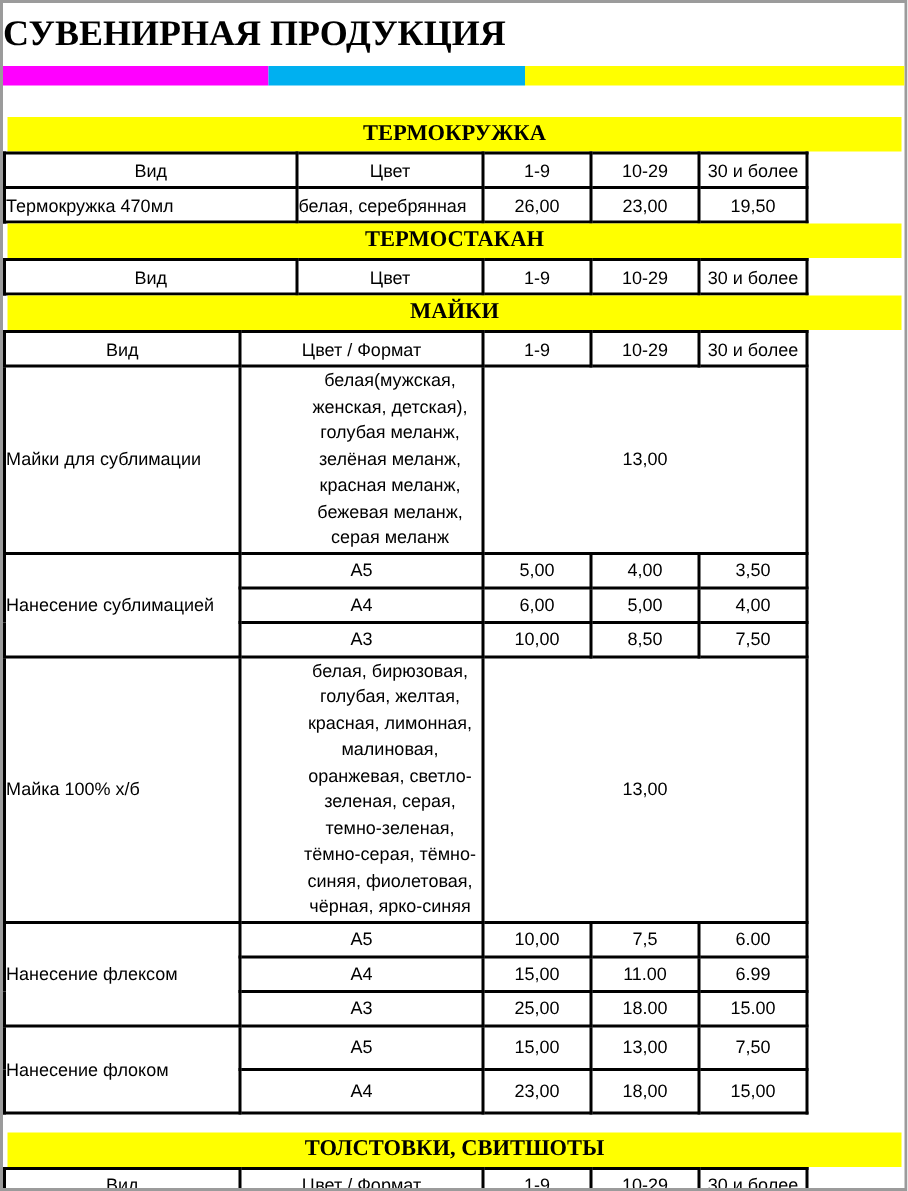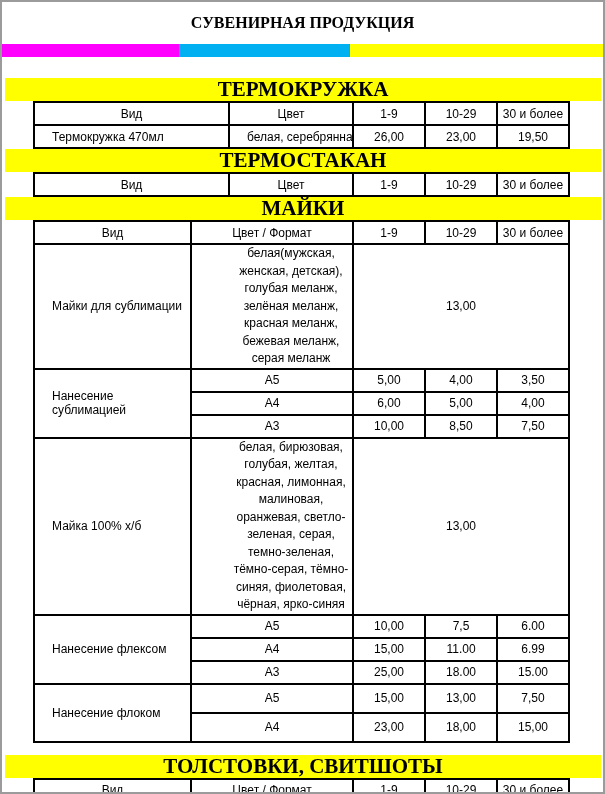--- a/index.html
+++ b/index.html
@@ -7,58 +7,57 @@
     position:relative;
     width:601px;height:790px;
     border:2px solid #9b9b9b;
     background:#fff;
     font-family:"Liberation Sans","DejaVu Sans",sans-serif;
     font-size:12px;color:#000;
     overflow:hidden;
   }
   .title{
     margin-top:8px;height:26px;line-height:26px;
-    text-align:center;
+    text-align:left;
     font-family:"Liberation Serif","DejaVu Serif",serif;
-    font-weight:bold;font-size:16px;
+    font-weight:bold;font-size:24px;
   }
   .cmyk-bar{margin-top:8px;height:13px;display:flex;}
   .cmyk-bar .seg1{width:29.4%;}
   .cmyk-bar .seg2{width:28.5%;}
   .cmyk-bar .seg3{width:42.1%;}
   .band{
     height:23px;line-height:23px;
     margin:0 2px 0 3px;
     background:#FFFF00;
     text-align:center;
     font-family:"Liberation Serif","DejaVu Serif",serif;
-    font-weight:bold;font-size:21px;
+    font-weight:bold;font-size:15px;
   }
   .band1{margin-top:21px;}
   .band4{margin-top:12px;}
   table{
     border-collapse:collapse;
     table-layout:fixed;
-    margin-left:31px;
     width:535px;
   }
   td,th{
     border:2px solid #000;
     font-weight:normal;
     text-align:center;
     vertical-align:middle;
     padding:0 2px;
     overflow:hidden;
   }
   tr{height:23px;}
   tr.tall{height:41px;}
   tr.h94{height:94px;}
   tr.h139{height:139px;}
   tr.h29{height:29px;}
-  td.vid{text-align:left;padding-left:17px;}
+  td.vid{text-align:left;padding-left:0;}
   td.nowrap{white-space:nowrap;}
   td.preline{white-space:pre-line;text-align:left;padding-left:4px;}
   td.colors{line-height:17.5px;padding-left:40px;}
 </style>
 </head>
 <body>
 
 <div class="page">
 
   <div class="title">СУВЕНИРНАЯ ПРОДУКЦИЯ</div>

